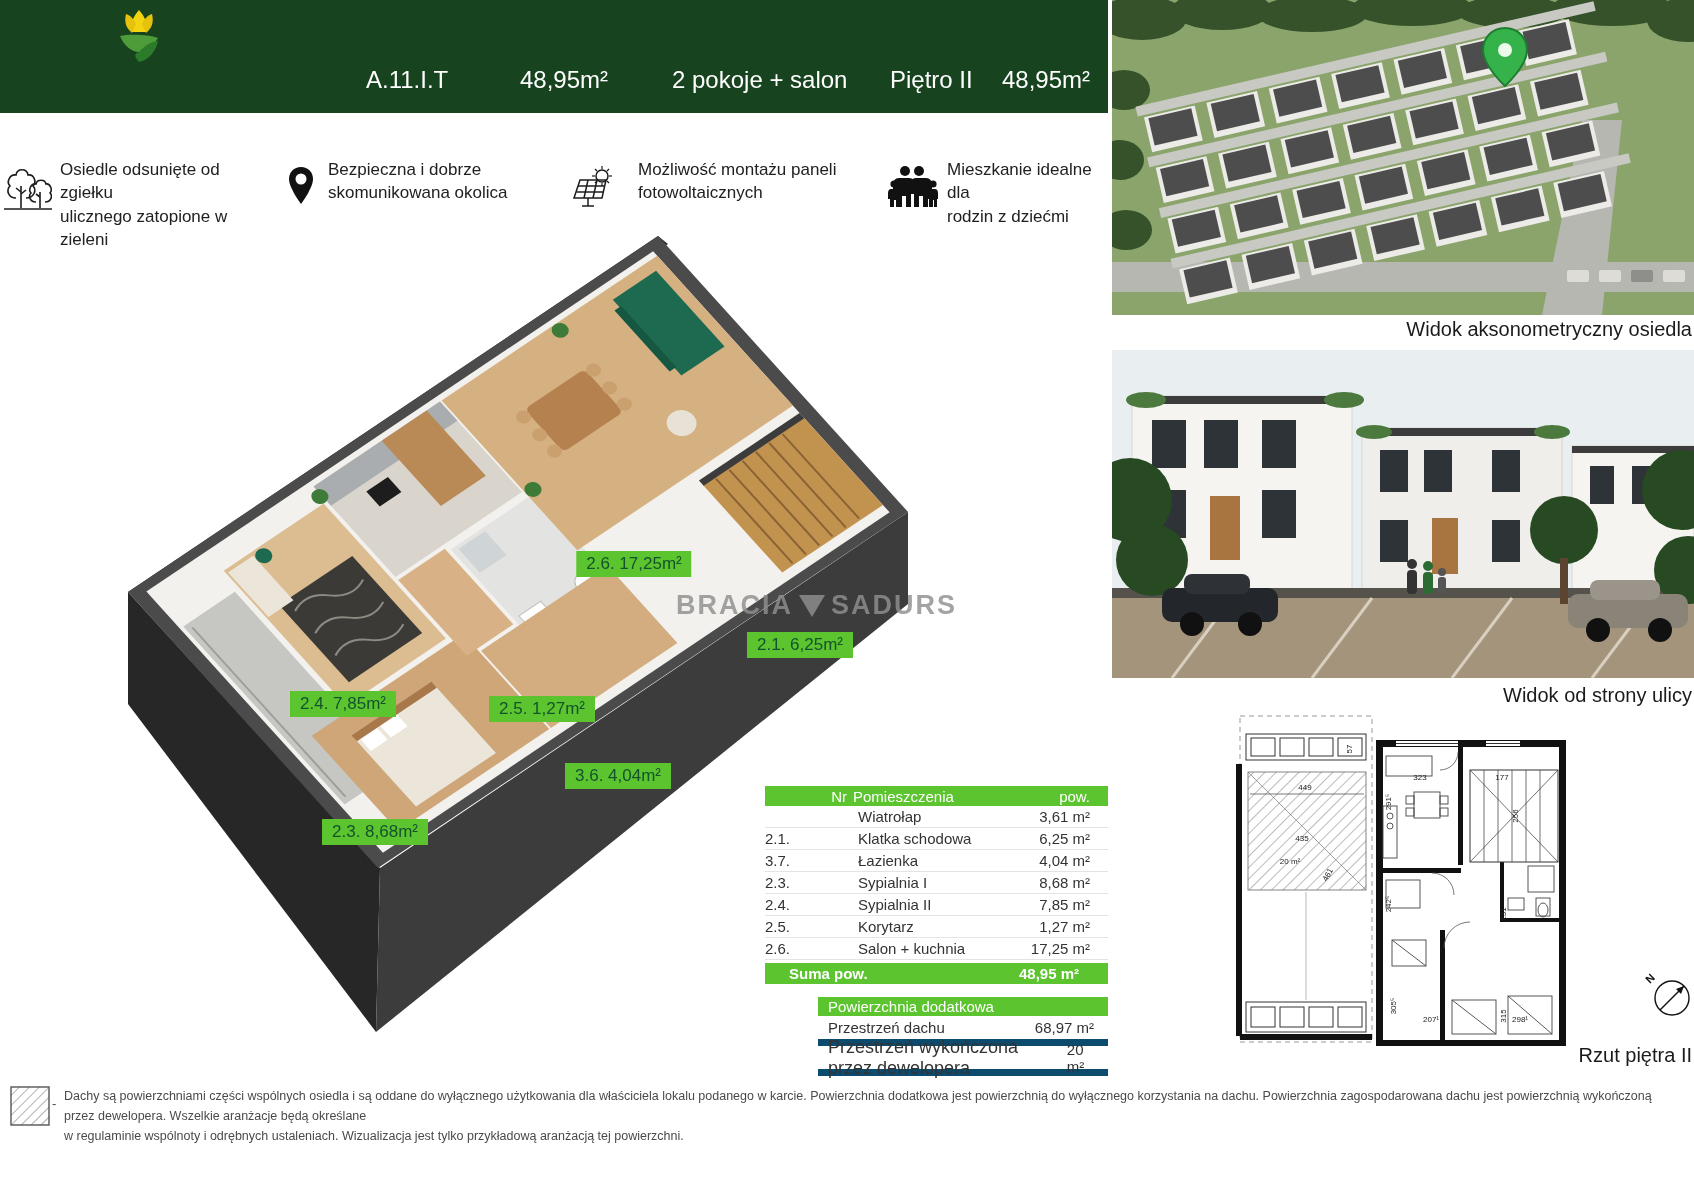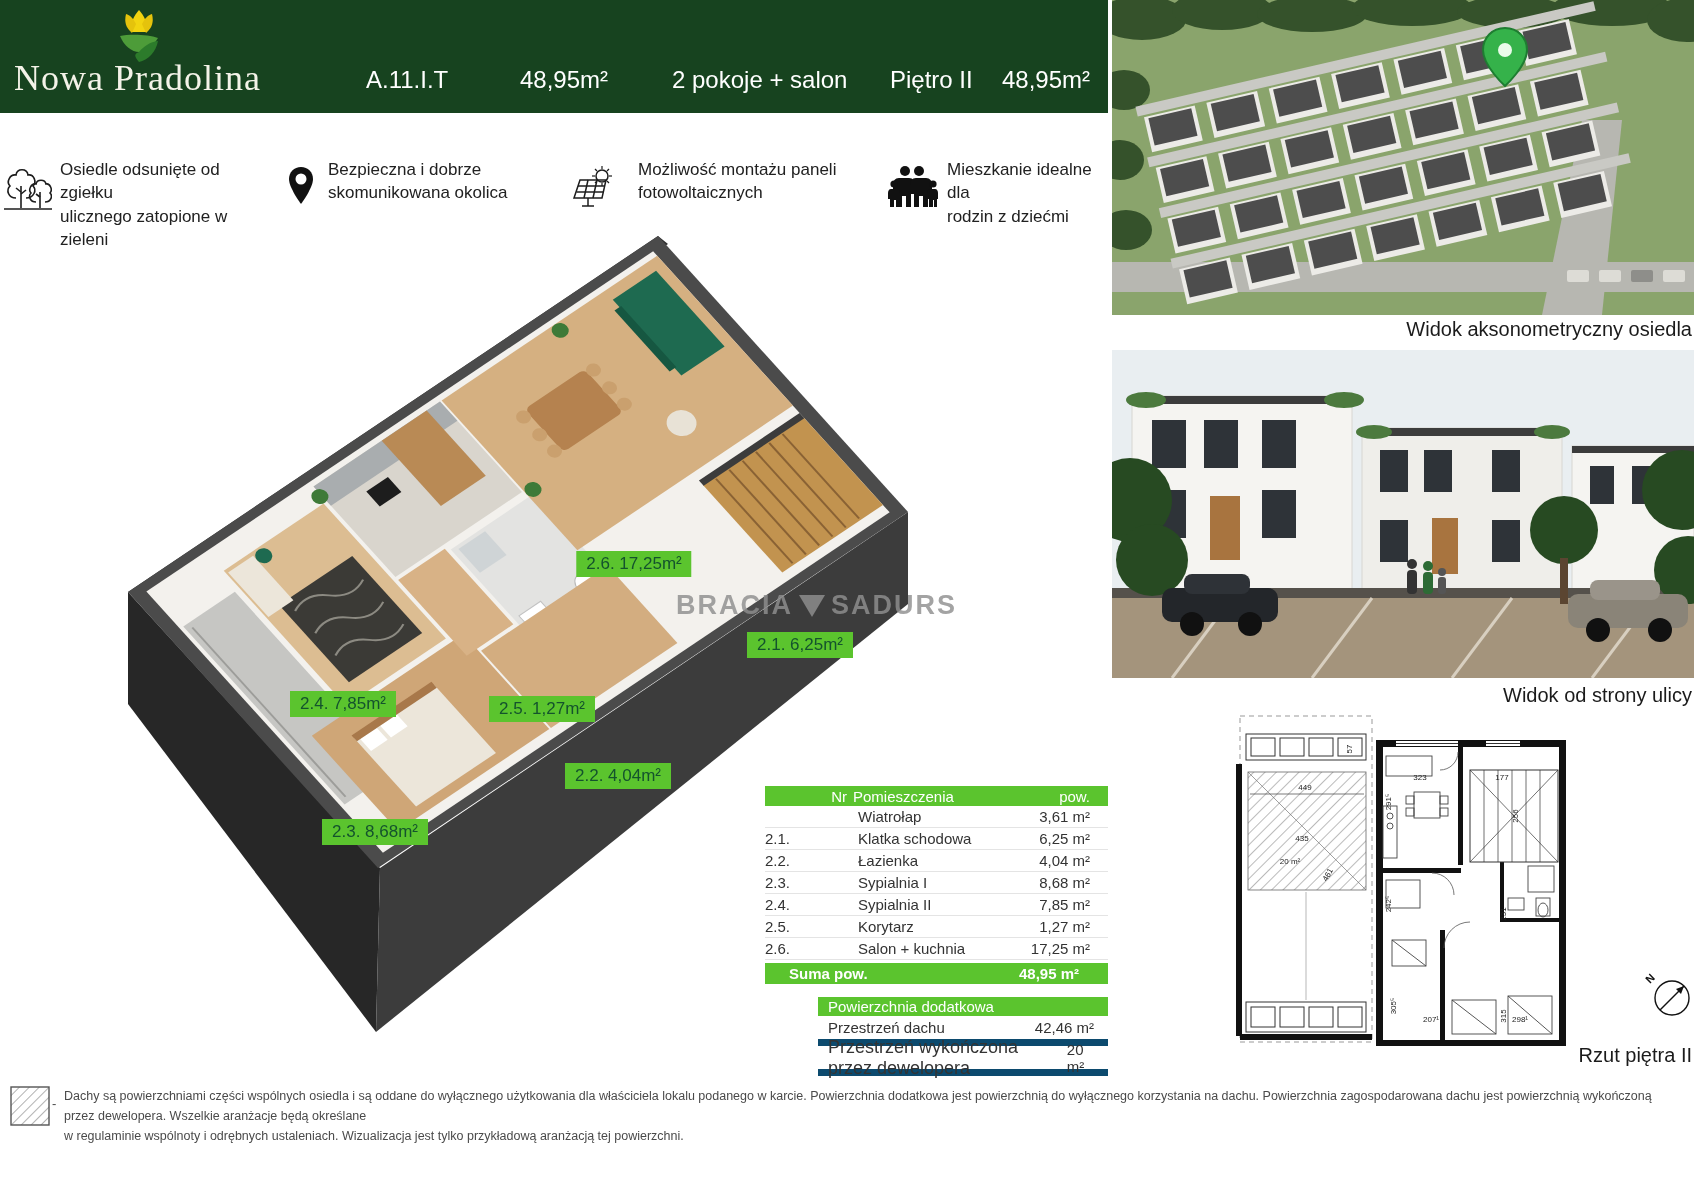--- a/index.html
+++ b/index.html
@@ -50,21 +50,20 @@
 <body>
 
 <div class="abs" id="header">
   <svg class="abs" style="left:114px;top:8px" width="50" height="56" viewBox="0 0 50 56">
     <path d="M25 2 C20 8 16 14 18 24 L32 24 C34 14 30 8 25 2 Z" fill="#f2d410"></path>
     <path d="M12 6 C10 14 12 20 18 25 L22 16 C19 10 16 7 12 6 Z" fill="#e5c30c"></path>
     <path d="M38 6 C40 14 38 20 32 25 L28 16 C31 10 34 7 38 6 Z" fill="#e5c30c"></path>
     <path d="M6 28 C14 26 34 26 44 30 C38 40 30 44 25 44 C18 44 10 38 6 28 Z" fill="#4d9c39"></path>
     <path d="M25 44 C30 38 36 34 44 33 C42 44 34 52 25 54 C20 48 20 46 25 44 Z" fill="#2c7b2b"></path>
   </svg>
-  <div class="abs" id="brand">Nowa Pradolina</div>
   <div class="abs spec" style="left:366px">A.11.I.T</div>
   <div class="abs spec" style="left:520px">48,95m²</div>
   <div class="abs spec" style="left:672px">2 pokoje + salon</div>
   <div class="abs spec" style="left:890px">Piętro II</div>
   <div class="abs spec" style="left:1002px">48,95m²</div>
 </div>
 
 <svg class="abs" style="left:2px;top:164px" width="50" height="48" viewBox="0 0 50 48">
   <g fill="none" stroke="#1c1c1c" stroke-width="1.6">
     <path d="M14 34 C6 34 4 26 8 22 C4 18 8 10 14 11 C15 4 25 4 26 11 C32 10 35 18 31 22 C35 26 32 34 24 34"></path>
@@ -199,41 +198,41 @@
 <div class="abs" id="watermark">
   <span>BRACIA</span>
   <span class="wm-tri"></span>
   <span>SADURS</span>
 </div>
 
 <div class="abs room-label" style="left:634px;top:564px">2.6. 17,25m²</div>
 <div class="abs room-label" style="left:800px;top:645px">2.1. 6,25m²</div>
 <div class="abs room-label" style="left:343px;top:704px">2.4. 7,85m²</div>
 <div class="abs room-label" style="left:542px;top:709px">2.5. 1,27m²</div>
-<div class="abs room-label" style="left:618px;top:776px">2.2. 4,04m²</div>
+<div class="abs room-label" style="left:618px;top:776px">3.6. 4,04m²</div>
 <div class="abs room-label" style="left:375px;top:832px">2.3. 8,68m²</div>
 
 <div class="abs" id="tbl1">
   <div class="thead">
     <span class="nr">Nr</span>
     <span class="nm">Pomieszczenia</span>
     <span class="ar">pow.</span>
   </div>
   <div class="trow">
     <span class="nr"></span>
     <span class="nm">Wiatrołap</span>
     <span class="ar">3,61 m²</span>
   </div>
   <div class="trow">
     <span class="nr">2.1.</span>
     <span class="nm">Klatka schodowa</span>
     <span class="ar">6,25 m²</span>
   </div>
   <div class="trow">
-    <span class="nr">2.2.</span>
+    <span class="nr">3.7.</span>
     <span class="nm">Łazienka</span>
     <span class="ar">4,04 m²</span>
   </div>
   <div class="trow">
     <span class="nr">2.3.</span>
     <span class="nm">Sypialnia I</span>
     <span class="ar">8,68 m²</span>
   </div>
   <div class="trow">
     <span class="nr">2.4.</span>
@@ -253,21 +252,21 @@
   <div class="tsum">
     <span>Suma pow.</span>
     <span>48,95 m²</span>
   </div>
 </div>
 
 <div class="abs" id="tbl2">
   <div class="hd">Powierzchnia dodatkowa</div>
   <div class="t2row">
     <span class="nm">Przestrzeń dachu</span>
-    <span class="vl">42,46 m²</span>
+    <span class="vl">68,97 m²</span>
   </div>
   <div class="t2row small">
     <span class="nm">Przestrzeń wykończona przez dewelopera</span>
     <span class="vl">20 m²</span>
   </div>
 </div>
 
 <div class="abs" style="left:1112px;top:0;width:582px;height:315px">
   <svg width="582" height="315" viewBox="0 0 582 315">
     <rect width="582" height="315" fill="#8aa46c"></rect>

